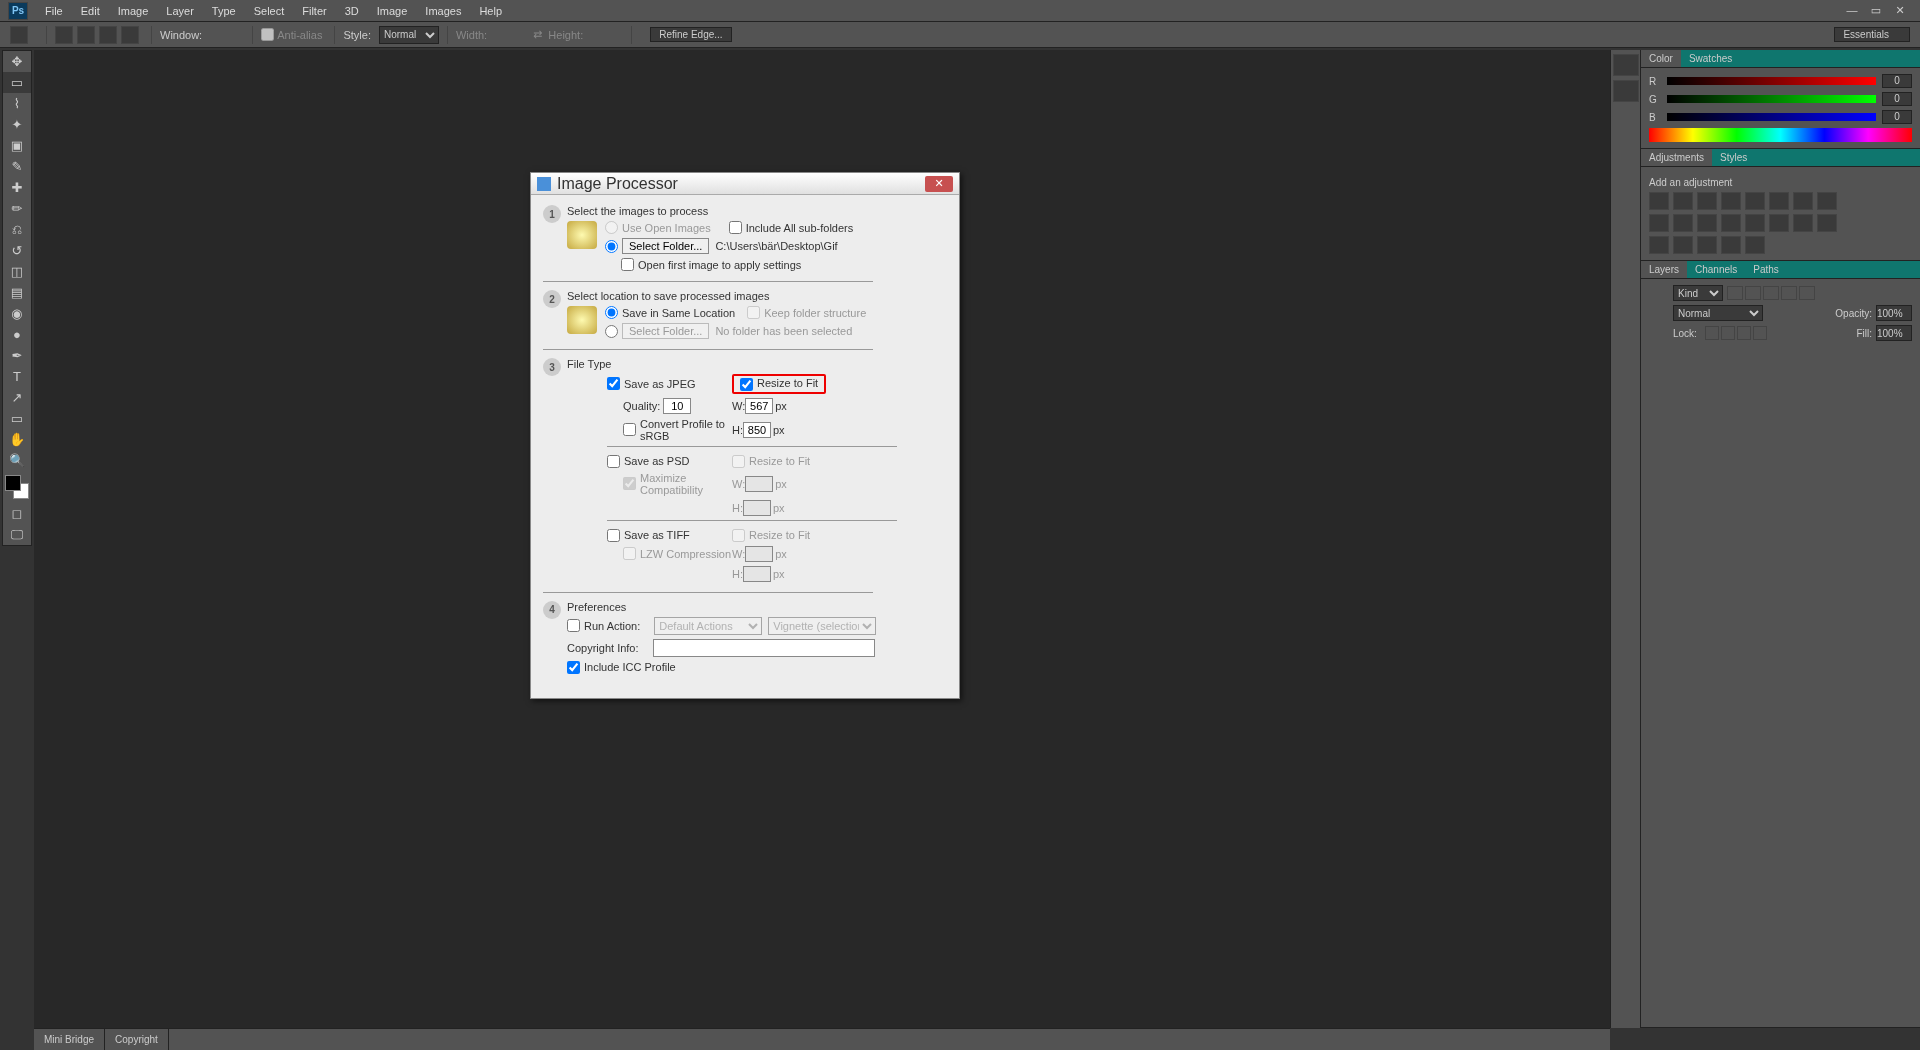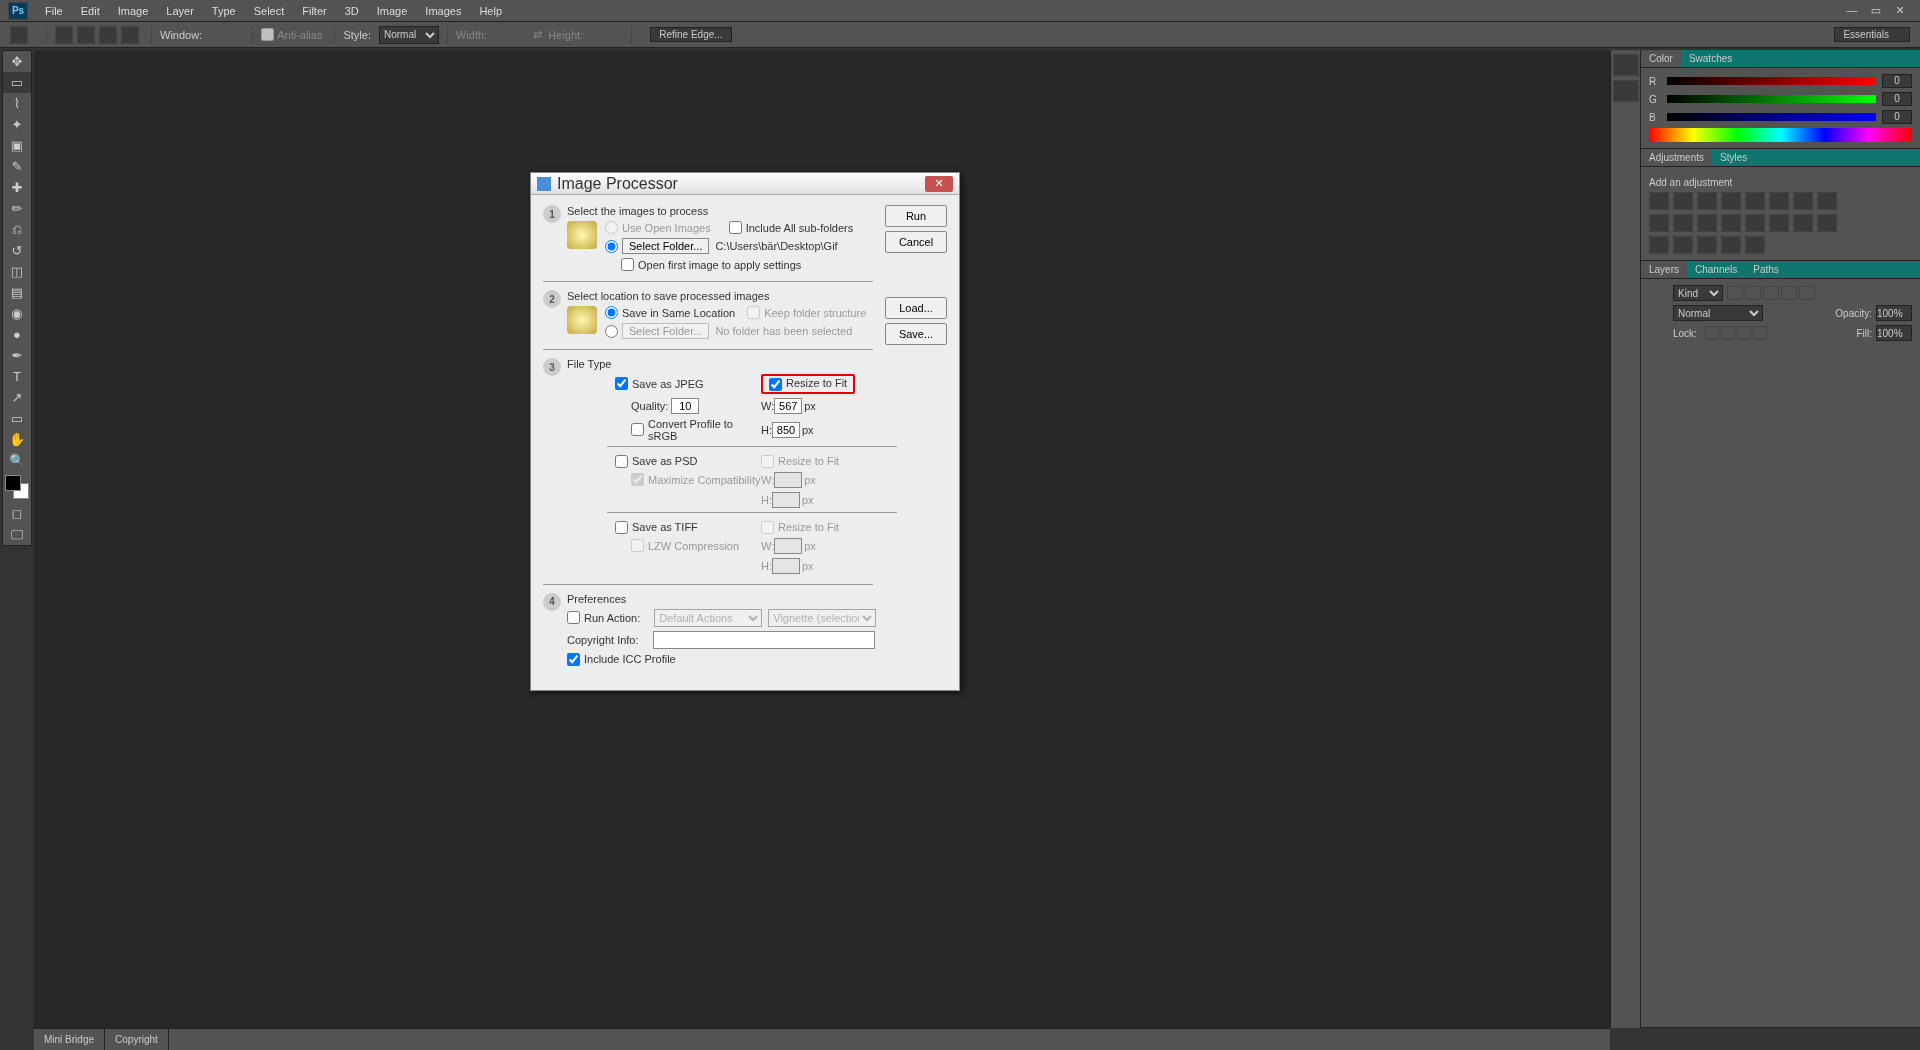--- a/index.html
+++ b/index.html
@@ -77,21 +77,21 @@
 .dialog .row { display: flex; align-items: center; margin-bottom: 4px; }
 .dialog input[type=checkbox], .dialog input[type=radio] { margin-right: 4px; vertical-align: middle; }
 .dialog label.disabled { color: #999; }
 .dialog .folder-btn { background: #f0f0f0; border: 1px solid #888; padding: 1px 6px; font-size: 11px; margin-right: 6px; }
 .dialog .folder-btn.disabled { color: #999; border-color: #bbb; }
 .dialog .path { font-size: 11px; }
 .dialog hr { border: none; border-top: 1px solid #999; margin: 4px 0 8px 0; }
 .dialog .right-btns { position: absolute; right: 12px; top: 10px; width: 62px; }
 .dialog .right-btns button { display: block; width: 62px; height: 22px; margin-bottom: 4px; background: #f0f0f0; border: 1px solid #888; font-size: 11px; border-radius: 2px; }
 .dialog .ft-row { display: flex; align-items: center; margin-bottom: 4px; padding-left: 40px; }
-.dialog .ft-left { width: 146px; display: flex; align-items: center; margin-left: 8px; }
+.dialog .ft-left { width: 125px; display: flex; align-items: center; }
 .dialog .ft-right { width: 130px; display: flex; align-items: center; }
 .dialog .ft-input { width: 28px; height: 16px; border: 1px solid #888; font-size: 11px; text-align: center; }
 .dialog .ft-input.disabled { background: #e5e5e5; }
 .dialog .px { margin-left: 2px; }
 .dialog .highlight { border: 2px solid #e00; padding: 1px 6px; border-radius: 2px; }
 .dialog select { border: 1px solid #888; font-size: 11px; height: 18px; background: #f0f0f0; }
 .dialog select.disabled { color: #999; }
 .dialog .copyright { width: 222px; height: 18px; border: 1px solid #888; }
 .dialog .sec-with-icon { display: flex; align-items: flex-start; }
 
@@ -286,27 +286,20 @@
   <div class="stab">Copyright</div>
 </div>
 
 <div class="dialog">
   <div class="titlebar">
     <div class="ticon"></div>
     <span class="title">Image Processor</span>
     <div class="close">✕</div>
   </div>
   <div class="content">
-    <div class="right-btns">
-      <button>Run</button>
-      <button>Cancel</button>
-      <div style="height:40px"></div>
-      <button>Load...</button>
-      <button>Save...</button>
-    </div>
 
     <div class="section">
       <div class="num">1</div>
       <div class="sec-body" style="max-width:320px;">
         <div class="sec-head">Select the images to process</div>
         <div class="sec-with-icon">
           <div class="folder-icon"></div>
           <div style="flex:1;">
             <div class="row">
               <input type="radio" disabled="" style="">

